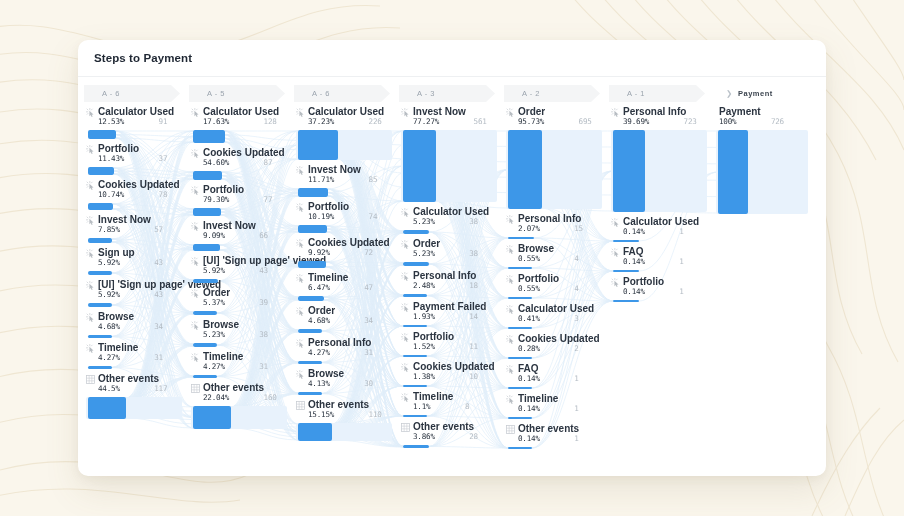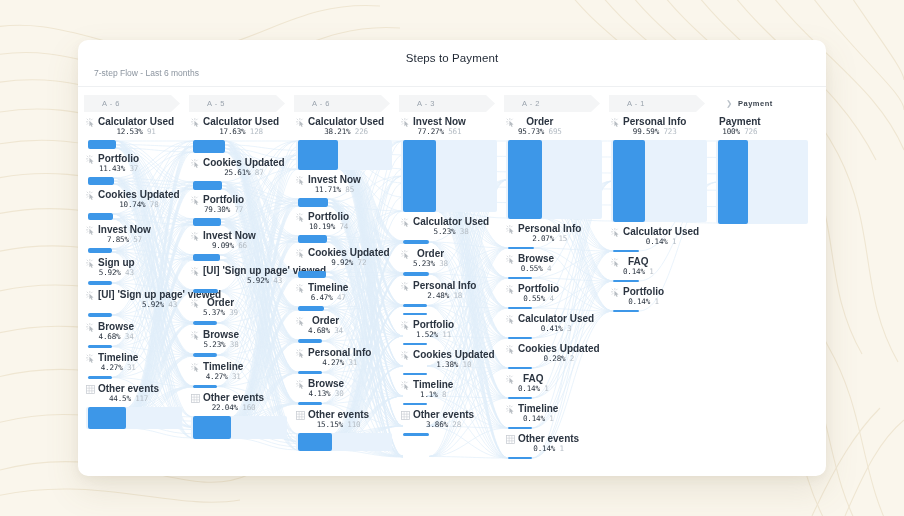--- a/index.html
+++ b/index.html
@@ -33,25 +33,24 @@
     box-shadow: 0 14px 34px rgba(120,105,70,0.13), 0 3px 10px rgba(120,105,70,0.07);
     z-index: 2;
     overflow: hidden;
   }
   .card-header {
     padding: 12px 16px 8px 16px;
     border-bottom: 1px solid #eef0f2;
   }
   .card-title {
     font-size: 11.5px;
-    font-weight: normal;
+    font-weight: bold;
     color: #1f2733;
     letter-spacing: 0.1px;
     margin: 0 0 4px 0;
-    text-align: center;
   }
   .card-subtitle {
     font-size: 8.5px;
     color: #8b949f;
     margin: 0;
   }
   .funnel {
     position: relative;
     padding: 8px 6px 0 6px;
     height: 380px;
@@ -61,21 +60,20 @@
     left: 0; top: 0;
     width: 748px;
     height: 390px;
     z-index: 1;
     pointer-events: none;
   }
   .cols {
     position: relative;
     display: flex;
     z-index: 2;
-    text-align: center;
   }
   .col {
     width: 105px;
     flex: 0 0 105px;
     position: relative;
   }
   .step-chip {
     position: relative;
     height: 17px;
     background: #f4f5f6;
@@ -133,21 +131,21 @@
     font-weight: bold;
     color: #2b3440;
     white-space: nowrap;
   }
   .ev-val {
     font-size: 7.6px;
     color: #2b3440;
     font-family: "DejaVu Sans Mono", monospace;
     letter-spacing: -0.2px;
   }
-  .ev-val .cnt { color: #b4bcc4; }
+  .ev-val .cnt { color: #b4bcc4; margin-left: 30px; }
   .barwrap {
     position: relative;
     height: 0;
   }
   .bar {
     position: absolute;
     left: 2px;
     top: 1px;
     background: #3d97e8;
     border-radius: 2px;
@@ -191,21 +189,20 @@
     <path d="M845,516 C865,470 880,440 904,420"></path>
     <path d="M812,516 C836,464 856,432 880,408"></path>
     <path d="M-20,500 C90,470 170,512 240,500"></path>
   </g>
 </svg>
 
 <div class="card">
 
   <div class="card-header">
     <div class="card-title">Steps to Payment</div>
-    <div class="card-subtitle">7-step Flow - Last 6 months</div>
   </div>
 
   <div class="funnel">
     <svg class="flows" id="flows" viewBox="0 0 748 390" preserveAspectRatio="none">
         <g fill="none" stroke="#cfe4f7" stroke-width="0.7" opacity="0.62">
           <path d="M38.0,54.0 C72.7,54.0 80.3,54.0 115.0,54.0"></path>
           <path d="M38.0,57.5 C72.7,57.5 80.3,59.5 115.0,59.5"></path>
           <path d="M38.0,61.0 C72.7,61.0 80.3,65.0 115.0,65.0"></path>
           <path d="M38.0,54.0 C72.7,54.0 80.3,95.0 115.0,95.0"></path>
           <path d="M38.0,57.5 C72.7,57.5 80.3,98.5 115.0,98.5"></path>
@@ -1260,21 +1257,21 @@
                       <line x1="1.2" y1="1.2" x2="2.4" y2="2.4"></line>
                       <line x1="0.5" y1="4.6" x2="2.1" y2="4.6"></line>
                       <line x1="4.6" y1="0.4" x2="4.6" y2="2.0"></line>
                       <line x1="7.5" y1="1.3" x2="6.4" y2="2.4"></line>
                       <line x1="1.3" y1="7.6" x2="2.4" y2="6.5"></line>
                     </g>
                   </svg>
                 </span>
                 <div class="lbls">
                   <div class="ev-name">Cookies Updated</div>
-                  <div class="ev-val"><span>25.61%</span> <span class="cnt">87</span></div>
+                  <div class="ev-val"><span>54.60%</span> <span class="cnt">87</span></div>
                 </div>
               </div>
               <div class="barwrap">
                 <div class="bar" style="width: 29px; height: 9px; background: rgb(61, 151, 232);"></div>
               </div>
               <div style="height: 15px;"></div>
             </div>
             <div class="row">
               <div class="row-head">
                 <span class="ico">
@@ -1457,21 +1454,21 @@
                       <line x1="1.2" y1="1.2" x2="2.4" y2="2.4"></line>
                       <line x1="0.5" y1="4.6" x2="2.1" y2="4.6"></line>
                       <line x1="4.6" y1="0.4" x2="4.6" y2="2.0"></line>
                       <line x1="7.5" y1="1.3" x2="6.4" y2="2.4"></line>
                       <line x1="1.3" y1="7.6" x2="2.4" y2="6.5"></line>
                     </g>
                   </svg>
                 </span>
                 <div class="lbls">
                   <div class="ev-name">Calculator Used</div>
-                  <div class="ev-val"><span>38.21%</span> <span class="cnt">226</span></div>
+                  <div class="ev-val"><span>37.23%</span> <span class="cnt">226</span></div>
                 </div>
               </div>
               <div class="barwrap">
                 <div class="bartrack" style="width: 96px; height: 30px; left: 0px;"></div>
                 <div class="bar" style="width: 40px; height: 30px; background: rgb(61, 151, 232);"></div>
               </div>
               <div style="height: 36px;"></div>
             </div>
             <div class="row">
               <div class="row-head">
@@ -1761,20 +1758,38 @@
                   <div class="ev-name">Personal Info</div>
                   <div class="ev-val"><span>2.48%</span> <span class="cnt">18</span></div>
                 </div>
               </div>
               <div class="barwrap">
                 <div class="bar" style="width: 24px; height: 3px; background: rgb(61, 151, 232);"></div>
               </div>
               <div style="height: 9px;"></div>
             </div>
             <div class="row">
+              <div class="row-head">
+                <span class="ico">
+                  <svg viewBox="0 0 12 12" width="10" height="10">
+                    <path d="M4.1,3.3 L4.1,10.0 L5.7,8.5 L6.8,10.9 L8.0,10.3 L6.9,8.0 L9.0,7.9 Z" fill="#7d8791"></path>
+                    <g stroke="#9aa3ad" stroke-width="0.85" stroke-linecap="round">
+                      <line x1="1.2" y1="1.2" x2="2.4" y2="2.4"></line>
+                      <line x1="0.5" y1="4.6" x2="2.1" y2="4.6"></line>
+                      <line x1="4.6" y1="0.4" x2="4.6" y2="2.0"></line>
+                      <line x1="7.5" y1="1.3" x2="6.4" y2="2.4"></line>
+                      <line x1="1.3" y1="7.6" x2="2.4" y2="6.5"></line>
+                    </g>
+                  </svg>
+                </span>
+                <div class="lbls">
+                  <div class="ev-name">Payment Failed</div>
+                  <div class="ev-val"><span>1.93%</span> <span class="cnt">14</span></div>
+                </div>
+              </div>
               <div class="barwrap">
                 <div class="bar" style="width: 24px; height: 2px; background: rgb(61, 151, 232);"></div>
               </div>
               <div style="height: 8px;"></div>
             </div>
             <div class="row">
               <div class="row-head">
                 <span class="ico">
                   <svg viewBox="0 0 12 12" width="10" height="10">
                     <path d="M4.1,3.3 L4.1,10.0 L5.7,8.5 L6.8,10.9 L8.0,10.3 L6.9,8.0 L9.0,7.9 Z" fill="#7d8791"></path>
@@ -2103,21 +2118,21 @@
                       <line x1="1.2" y1="1.2" x2="2.4" y2="2.4"></line>
                       <line x1="0.5" y1="4.6" x2="2.1" y2="4.6"></line>
                       <line x1="4.6" y1="0.4" x2="4.6" y2="2.0"></line>
                       <line x1="7.5" y1="1.3" x2="6.4" y2="2.4"></line>
                       <line x1="1.3" y1="7.6" x2="2.4" y2="6.5"></line>
                     </g>
                   </svg>
                 </span>
                 <div class="lbls">
                   <div class="ev-name">Personal Info</div>
-                  <div class="ev-val"><span>99.59%</span> <span class="cnt">723</span></div>
+                  <div class="ev-val"><span>39.69%</span> <span class="cnt">723</span></div>
                 </div>
               </div>
               <div class="barwrap">
                 <div class="bartrack" style="width: 96px; height: 82px; left: 0px;"></div>
                 <div class="bar" style="width: 32px; height: 82px; background: rgb(61, 151, 232);"></div>
               </div>
               <div style="height: 88px;"></div>
             </div>
             <div class="row">
               <div class="row-head">

